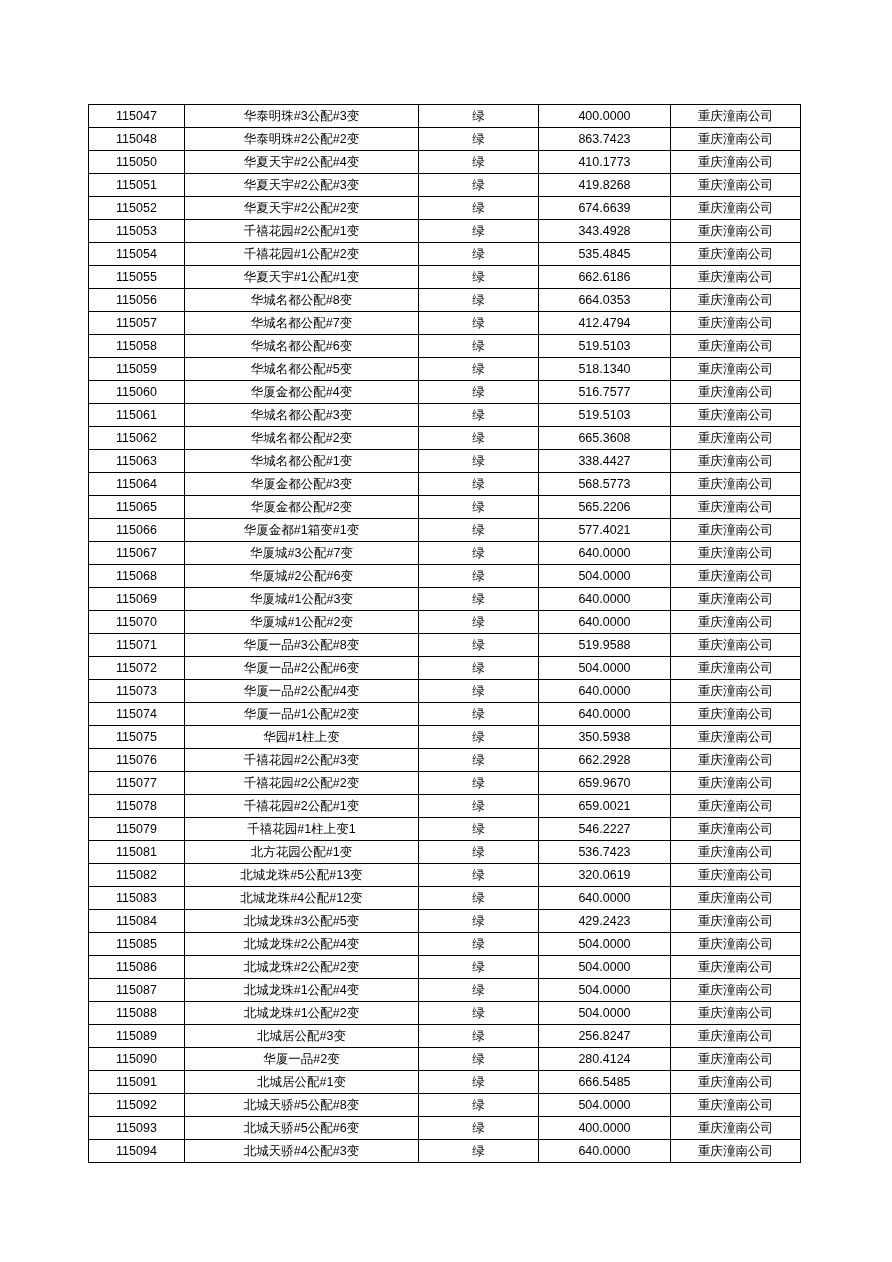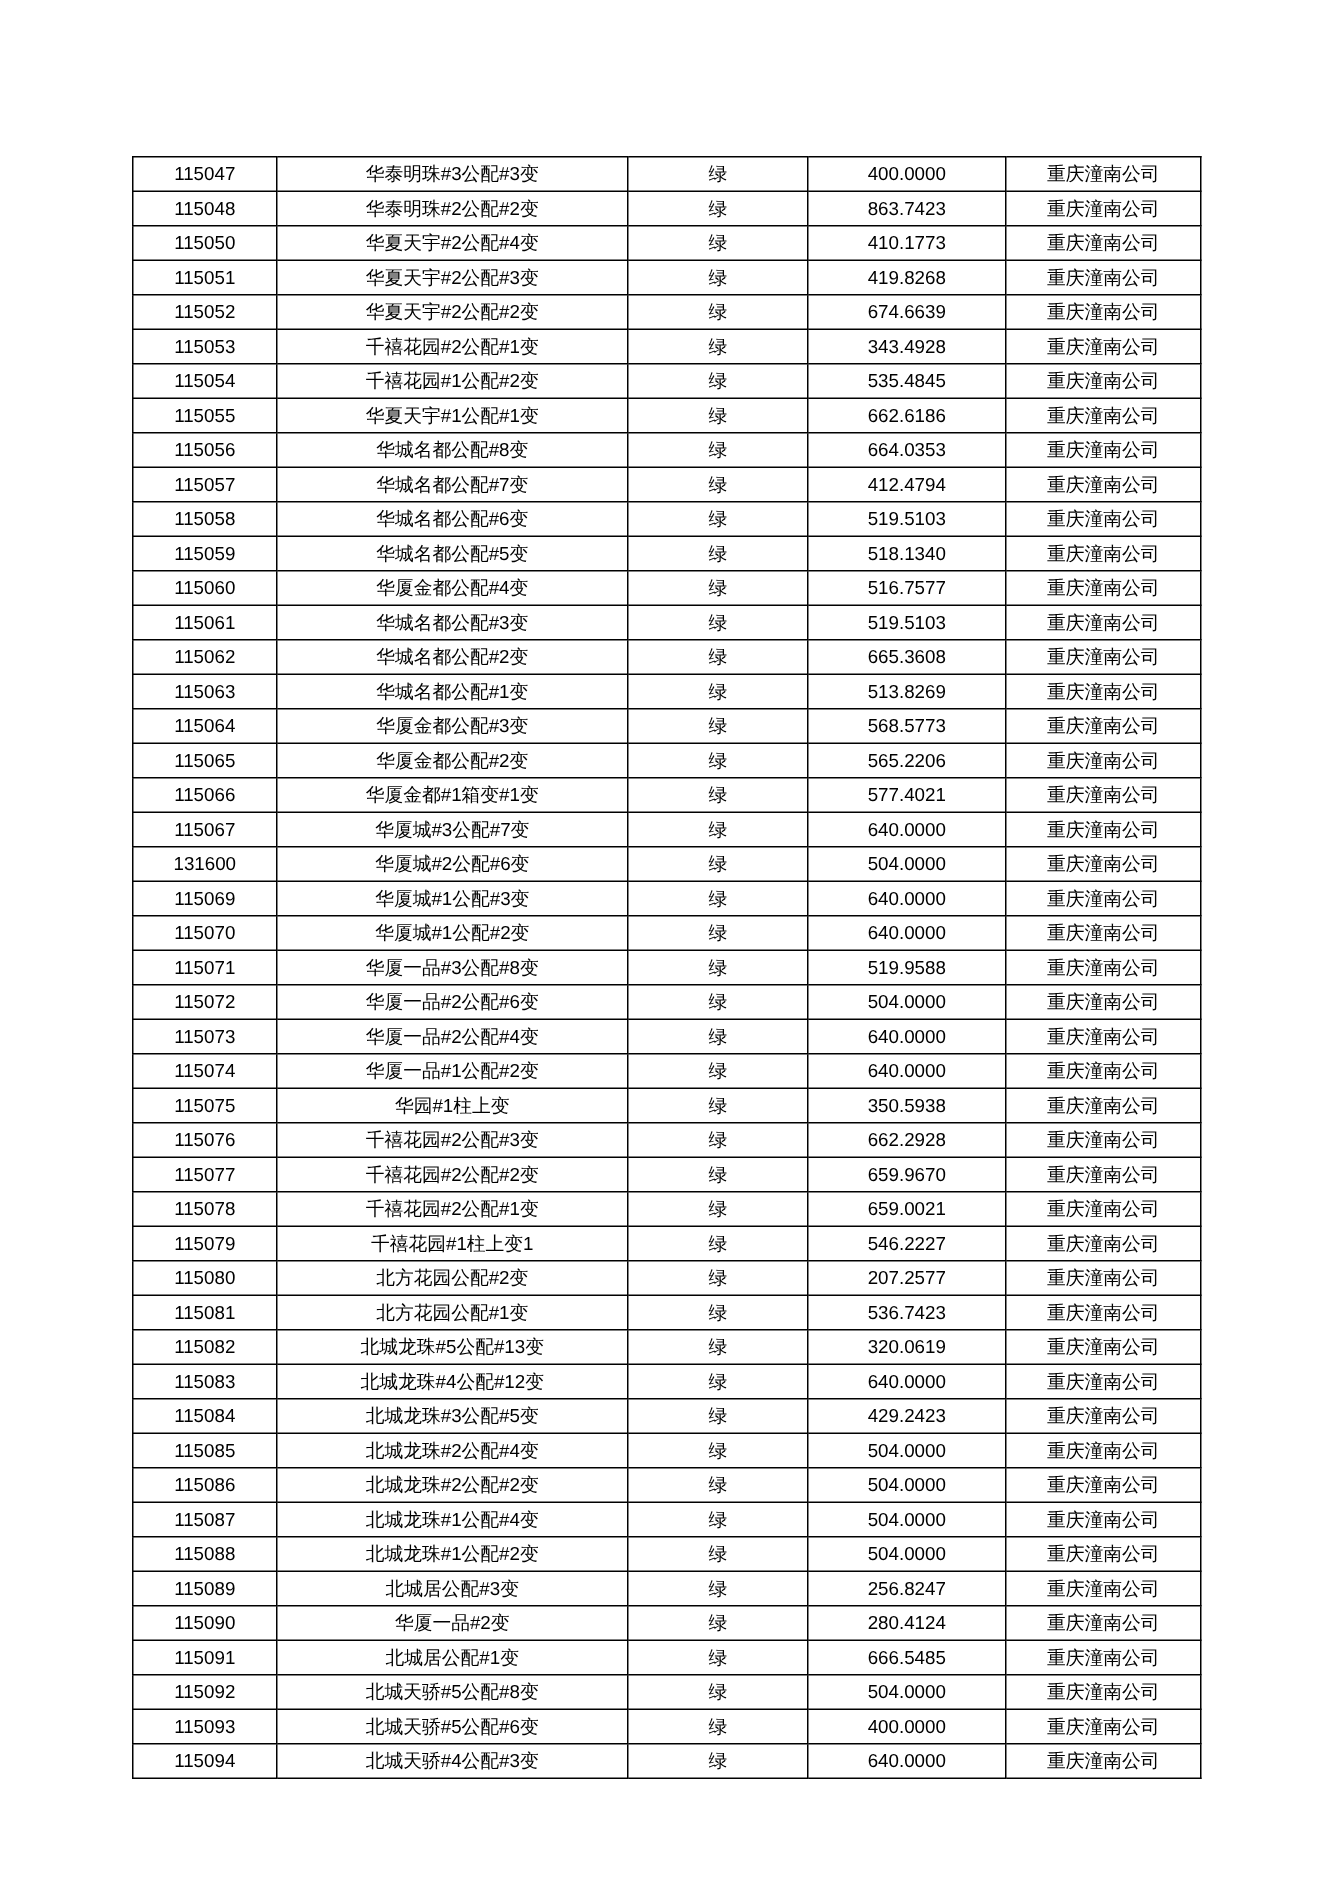--- a/index.html
+++ b/index.html
@@ -170,21 +170,21 @@
             <td class="cell-id">115062</td>
             <td class="cell-name">华城名都公配#2变</td>
             <td class="cell-level">绿</td>
             <td class="cell-value">665.3608</td>
             <td class="cell-company">重庆潼南公司</td>
           </tr>
           <tr>
             <td class="cell-id">115063</td>
             <td class="cell-name">华城名都公配#1变</td>
             <td class="cell-level">绿</td>
-            <td class="cell-value">513.8269</td>
+            <td class="cell-value">338.4427</td>
             <td class="cell-company">重庆潼南公司</td>
           </tr>
           <tr>
             <td class="cell-id">115064</td>
             <td class="cell-name">华厦金都公配#3变</td>
             <td class="cell-level">绿</td>
             <td class="cell-value">568.5773</td>
             <td class="cell-company">重庆潼南公司</td>
           </tr>
           <tr>
@@ -202,21 +202,21 @@
             <td class="cell-company">重庆潼南公司</td>
           </tr>
           <tr>
             <td class="cell-id">115067</td>
             <td class="cell-name">华厦城#3公配#7变</td>
             <td class="cell-level">绿</td>
             <td class="cell-value">640.0000</td>
             <td class="cell-company">重庆潼南公司</td>
           </tr>
           <tr>
-            <td class="cell-id">131600</td>
+            <td class="cell-id">115068</td>
             <td class="cell-name">华厦城#2公配#6变</td>
             <td class="cell-level">绿</td>
             <td class="cell-value">504.0000</td>
             <td class="cell-company">重庆潼南公司</td>
           </tr>
           <tr>
             <td class="cell-id">115069</td>
             <td class="cell-name">华厦城#1公配#3变</td>
             <td class="cell-level">绿</td>
             <td class="cell-value">640.0000</td>
@@ -283,27 +283,20 @@
             <td class="cell-name">千禧花园#2公配#1变</td>
             <td class="cell-level">绿</td>
             <td class="cell-value">659.0021</td>
             <td class="cell-company">重庆潼南公司</td>
           </tr>
           <tr>
             <td class="cell-id">115079</td>
             <td class="cell-name">千禧花园#1柱上变1</td>
             <td class="cell-level">绿</td>
             <td class="cell-value">546.2227</td>
-            <td class="cell-company">重庆潼南公司</td>
-          </tr>
-          <tr>
-            <td class="cell-id">115080</td>
-            <td class="cell-name">北方花园公配#2变</td>
-            <td class="cell-level">绿</td>
-            <td class="cell-value">207.2577</td>
             <td class="cell-company">重庆潼南公司</td>
           </tr>
           <tr>
             <td class="cell-id">115081</td>
             <td class="cell-name">北方花园公配#1变</td>
             <td class="cell-level">绿</td>
             <td class="cell-value">536.7423</td>
             <td class="cell-company">重庆潼南公司</td>
           </tr>
           <tr>

